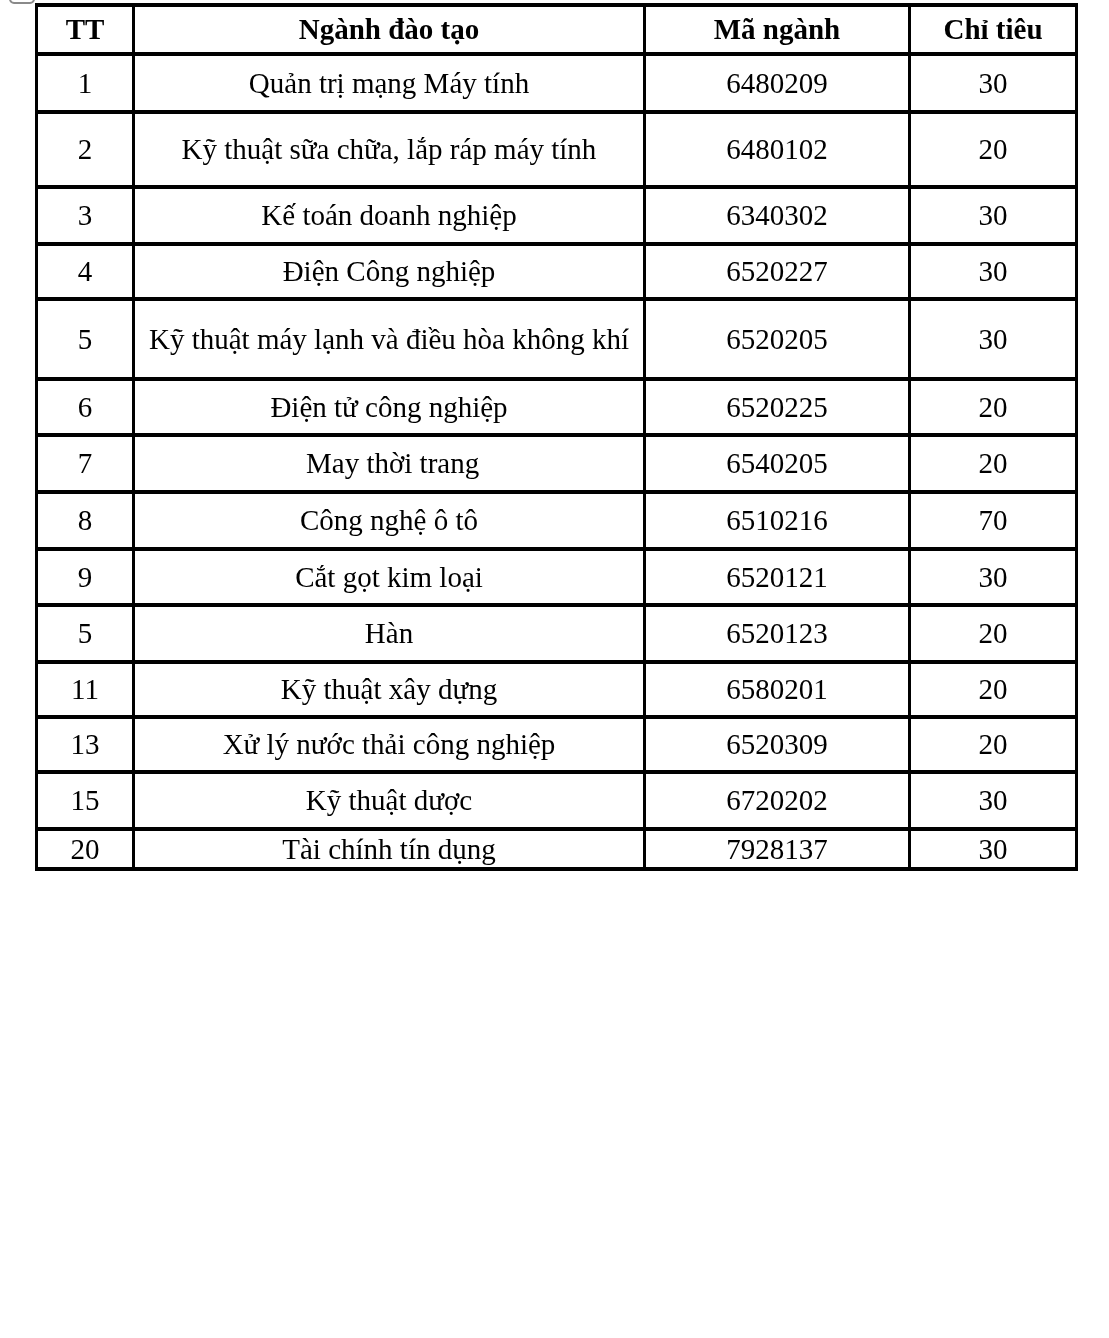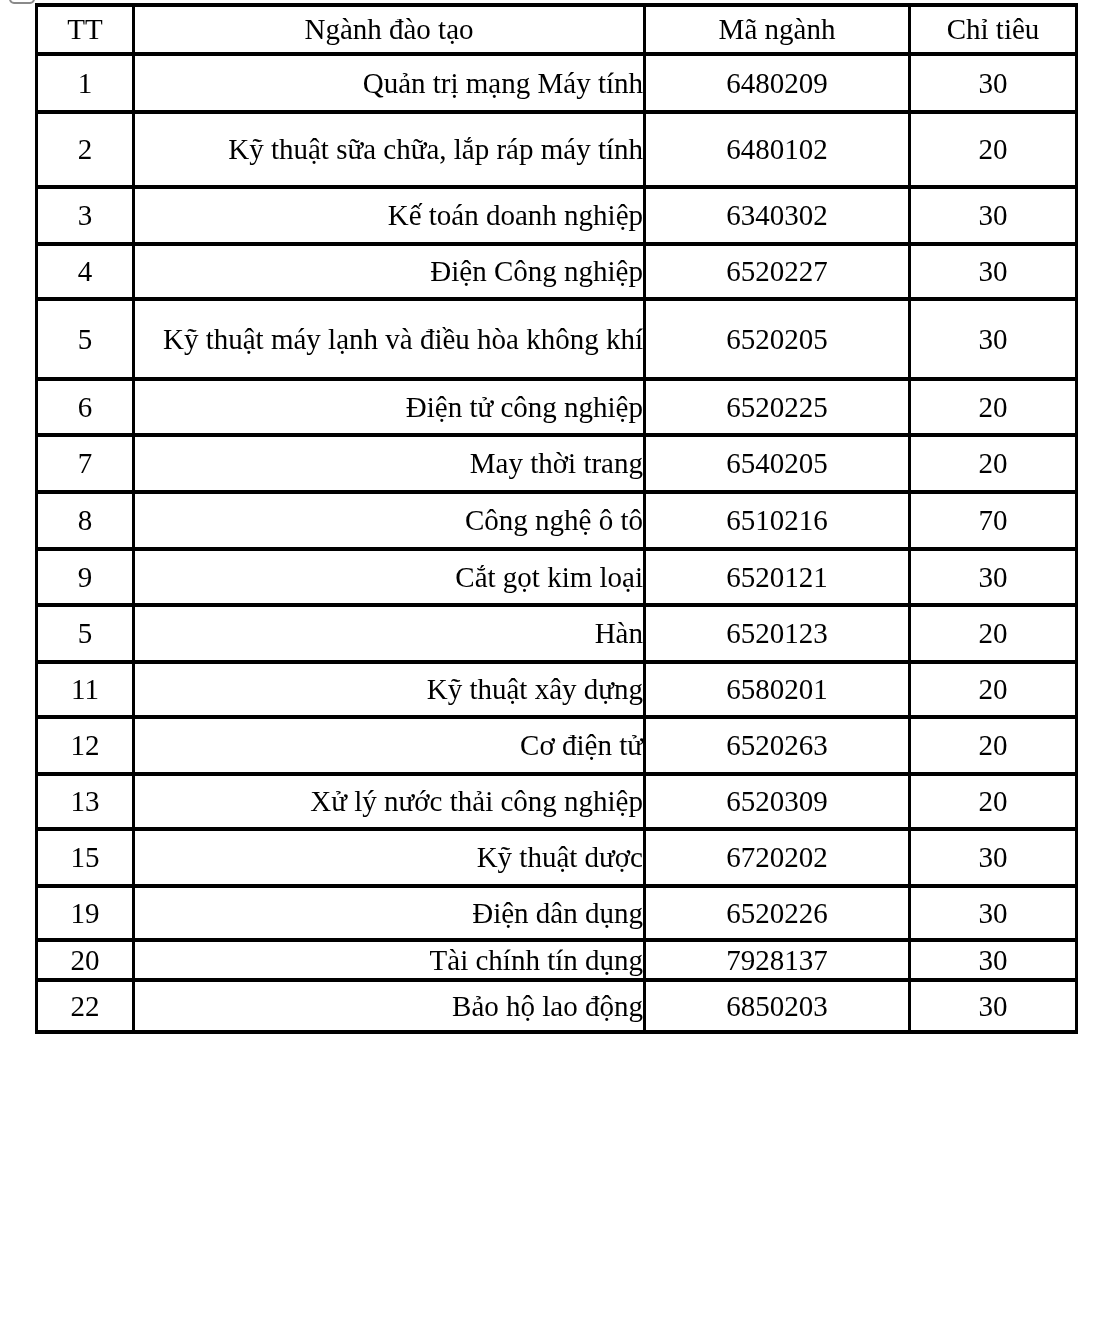--- a/index.html
+++ b/index.html
@@ -41,27 +41,27 @@
     border-top: 4px solid #000000;
     border-bottom: 4px solid #000000;
     padding: 0;
     vertical-align: middle;
     font-size: 29px;
     line-height: 1.25;
     color: #000000;
     overflow: hidden;
   }
   .quota-table th {
-    font-weight: normal;
+    font-weight: bold;
     text-align: center;
     margin-left: 16px;
   }
   .cell-center { text-align: center; }
   .cell-name {
-    text-align: right;
+    text-align: center;
     padding-left: 13px;
     padding-right: 6px;
     white-space: pre-wrap;
   }
 </style>
 </head>
 <body>
 
 <div class="corner-artifact"></div>
 
@@ -140,50 +140,32 @@
       <td class="cell-name">Hàn</td>
       <td class="cell-center">6520123</td>
       <td class="cell-center">20</td>
     </tr>
     <tr style="height:55px">
       <td class="cell-center">11</td>
       <td class="cell-name">Kỹ thuật xây dựng</td>
       <td class="cell-center">6580201</td>
       <td class="cell-center">20</td>
     </tr>
-    <tr style="height:57px">
-      <td class="cell-center">12</td>
-      <td class="cell-name">Cơ điện tử</td>
-      <td class="cell-center">6520263</td>
-      <td class="cell-center">20</td>
-    </tr>
     <tr style="height:55px">
       <td class="cell-center">13</td>
       <td class="cell-name">Xử lý nước thải công nghiệp</td>
       <td class="cell-center">6520309</td>
       <td class="cell-center">20</td>
     </tr>
     <tr style="height:57px">
       <td class="cell-center">15</td>
       <td class="cell-name">Kỹ thuật dược</td>
       <td class="cell-center">6720202</td>
       <td class="cell-center">30</td>
     </tr>
-    <tr style="height:54px">
-      <td class="cell-center">19</td>
-      <td class="cell-name">Điện dân dụng</td>
-      <td class="cell-center">6520226</td>
-      <td class="cell-center">30</td>
-    </tr>
     <tr style="height:39px">
       <td class="cell-center">20</td>
       <td class="cell-name">Tài chính tín dụng</td>
       <td class="cell-center">7928137</td>
       <td class="cell-center">30</td>
     </tr>
-    <tr style="height:52px">
-      <td class="cell-center">22</td>
-      <td class="cell-name"> Bảo hộ lao động</td>
-      <td class="cell-center">6850203</td>
-      <td class="cell-center">30</td>
-    </tr>
   </tbody>
 </table>
 
 </body></html>

